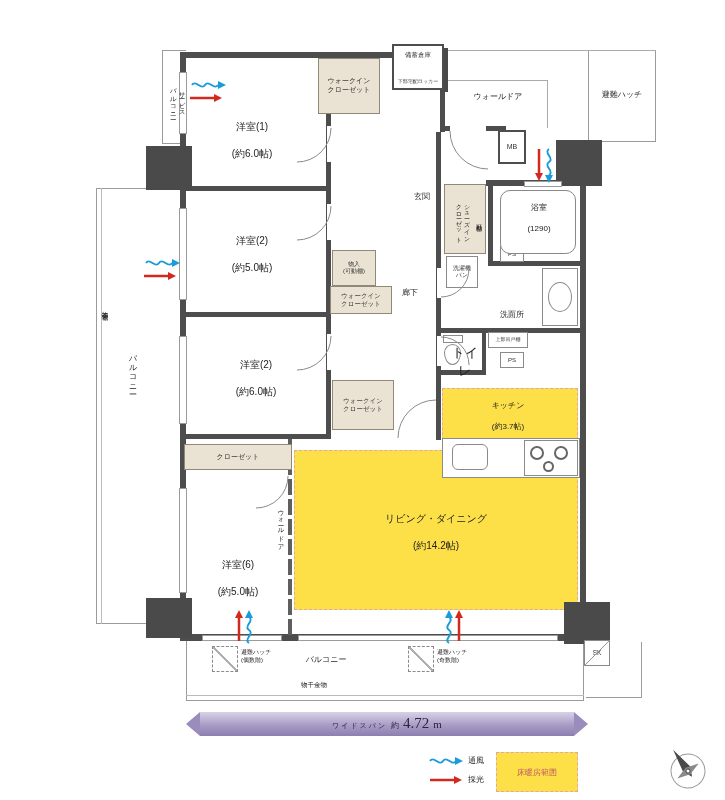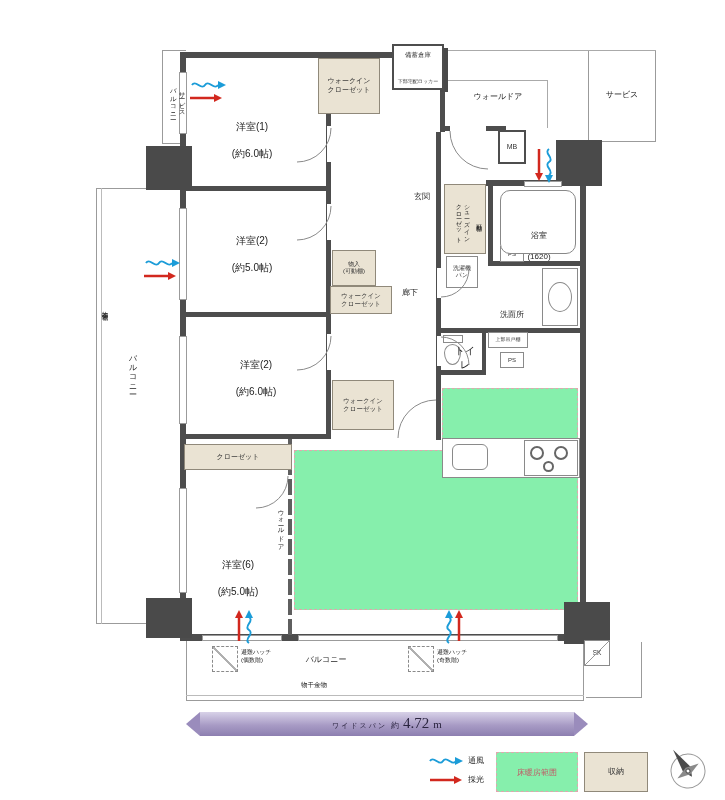--- a/index.html
+++ b/index.html
@@ -5,25 +5,25 @@
   *{margin:0;padding:0;box-sizing:border-box}
   body{background:#fff;font-family:"Liberation Sans","DejaVu Sans",sans-serif}
   #canvas{position:relative;width:725px;height:800px;background:#fff;overflow:hidden;color:#222}
   .abs{position:absolute}
   .wall{position:absolute;background:#4d4d4d}
   .col{position:absolute;background:#4a4a4a}
   .thin{position:absolute;border:1px solid #9b9b9b}
   .beige{position:absolute;background:#eae3d3;border:1px solid #90897a;display:flex;align-items:center;justify-content:center;text-align:center;white-space:pre-line;line-height:1.25;color:#333}
   .whitebox{position:absolute;background:#fff;border:2px solid #4d4d4d;display:flex;align-items:center;justify-content:center;text-align:center;white-space:pre-line;line-height:1.2;color:#333}
   .smallbox{position:absolute;background:#fff;border:1px solid #8a8a8a;display:flex;align-items:center;justify-content:center;text-align:center;white-space:pre-line;line-height:1.15;color:#333}
-  .heat{position:absolute;background:#86efac;border:1.5px dashed #e0a6ae}
+  .heat{position:absolute;background:#fde047;border:1.5px dashed #e0a6ae}
   .win{position:absolute;background:#fff;border:1px solid #9b9b9b}
   .gap{position:absolute;background:#fff}
   .lbl{position:absolute;font-size:10px;line-height:1.35;color:#222;text-align:center;white-space:pre-line}
-  .s8{font-size:8px}.s75{font-size:10px}.s7{font-size:7px}.s65{font-size:6.5px}.s6{font-size:6px}.s5{font-size:5px}
+  .s8{font-size:8px}.s75{font-size:13px}.s7{font-size:7px}.s65{font-size:6.5px}.s6{font-size:6px}.s5{font-size:5px}
   .v{writing-mode:vertical-rl;text-orientation:upright;letter-spacing:1px}
   .blk{display:block}
   .dashbox{position:absolute;border:1px dashed #8a8a8a;background:linear-gradient(45deg,transparent 46%,#b0b0b0 46%,#b0b0b0 54%,transparent 54%)}
   .circ{position:absolute;border:2px solid #666;border-radius:50%}
   svg.overlay{position:absolute;left:0;top:0;pointer-events:none}
   #spanbar-mid{position:absolute;left:200px;top:712px;width:374px;height:24px;
     background:linear-gradient(180deg,#d8d2e8,#a89bc5 55%,#8d7fb0);
     display:flex;align-items:baseline;justify-content:center;gap:4px;color:#2b2540;padding-top:3px}
   .tri{position:absolute;width:0;height:0;border-top:12px solid transparent;border-bottom:12px solid transparent}
 </style>
@@ -162,30 +162,38 @@
     <span class="blk">(約5.0帖)</span>
   </div>
   <div class="lbl" style="left:204px;top:344px;width:104px">
     <span class="blk">洋室(2)</span>
     <span class="blk">(約6.0帖)</span>
   </div>
   <div class="lbl" style="left:186px;top:544px;width:104px">
     <span class="blk">洋室(6)</span>
     <span class="blk">(約5.0帖)</span>
   </div>
-  <div class="lbl s8" style="left:506px;top:220px;width:66px">
+  <div class="lbl" style="left:360px;top:498px;width:152px">
+    <span class="blk">リビング・ダイニング</span>
+    <span class="blk">(約14.2帖)</span>
+  </div>
+  <div class="lbl s8" style="left:466px;top:390px;width:84px">
+    <span class="blk">キッチン</span>
+    <span class="blk">(約3.7帖)</span>
+  </div>
+  <div class="lbl s8" style="left:506px;top:192px;width:66px">
     <span class="blk">浴室</span>
-    <span class="blk">(1620)</span>
+    <span class="blk">(1290)</span>
   </div>
   <div class="lbl s8" style="left:402px;top:192px;width:40px">玄関</div>
   <div class="lbl s8" style="left:392px;top:288px;width:36px">廊下</div>
   <div class="lbl s8" style="left:484px;top:310px;width:56px">洗面所</div>
   <div class="lbl s75" style="left:450px;top:344px;width:30px">トイレ</div>
   <div class="lbl s8" style="left:456px;top:92px;width:84px">ウォールドア</div>
-  <div class="lbl s8" style="left:596px;top:90px;width:52px">サービス</div>
+  <div class="lbl s8" style="left:596px;top:90px;width:52px">避難ハッチ</div>
   <div class="lbl v s65" style="left:160px;top:58px;width:26px;height:84px">サービス
 バルコニー</div>
   <div class="lbl v s8" style="left:121px;top:330px;width:16px;height:80px">バルコニー</div>
   <div class="lbl v s65" style="left:97px;top:278px;width:12px;height:60px">物干金物</div>
   <div class="lbl s8" style="left:296px;top:655px;width:60px">バルコニー</div>
   <div class="lbl s65" style="left:288px;top:681px;width:52px">物干金物</div>
   <div class="lbl v s65" style="left:271px;top:492px;width:14px;height:70px">ウォールドア</div>
 
   <svg class="overlay" width="725" height="800" viewBox="0 0 725 800">
 
@@ -255,17 +263,14 @@
   </svg>
   <div class="lbl s8" style="left:468px;top:756px;width:30px;text-align:left">通風</div>
   <svg class="abs" style="left:428px;top:774px" width="36" height="12" viewBox="0 0 36 12">
     <line x1="2" y1="6" x2="27" y2="6" stroke="#d2281e" stroke-width="2.5"></line>
     <polygon points="26,2 34,6 26,10" fill="#d2281e"></polygon>
   </svg>
   <div class="lbl s8" style="left:468px;top:775px;width:30px;text-align:left">採光</div>
   <div class="heat" style="left:496px;top:752px;width:82px;height:40px;display:flex;align-items:center;justify-content:center">
     <span class="s8" style="color:#c05a66">床暖房範囲</span>
   </div>
-  <div class="beige s8" style="left:584px;top:752px;width:64px;height:40px">
-    <span>収納</span>
-  </div>
 
 </div>
 
 </body></html>

